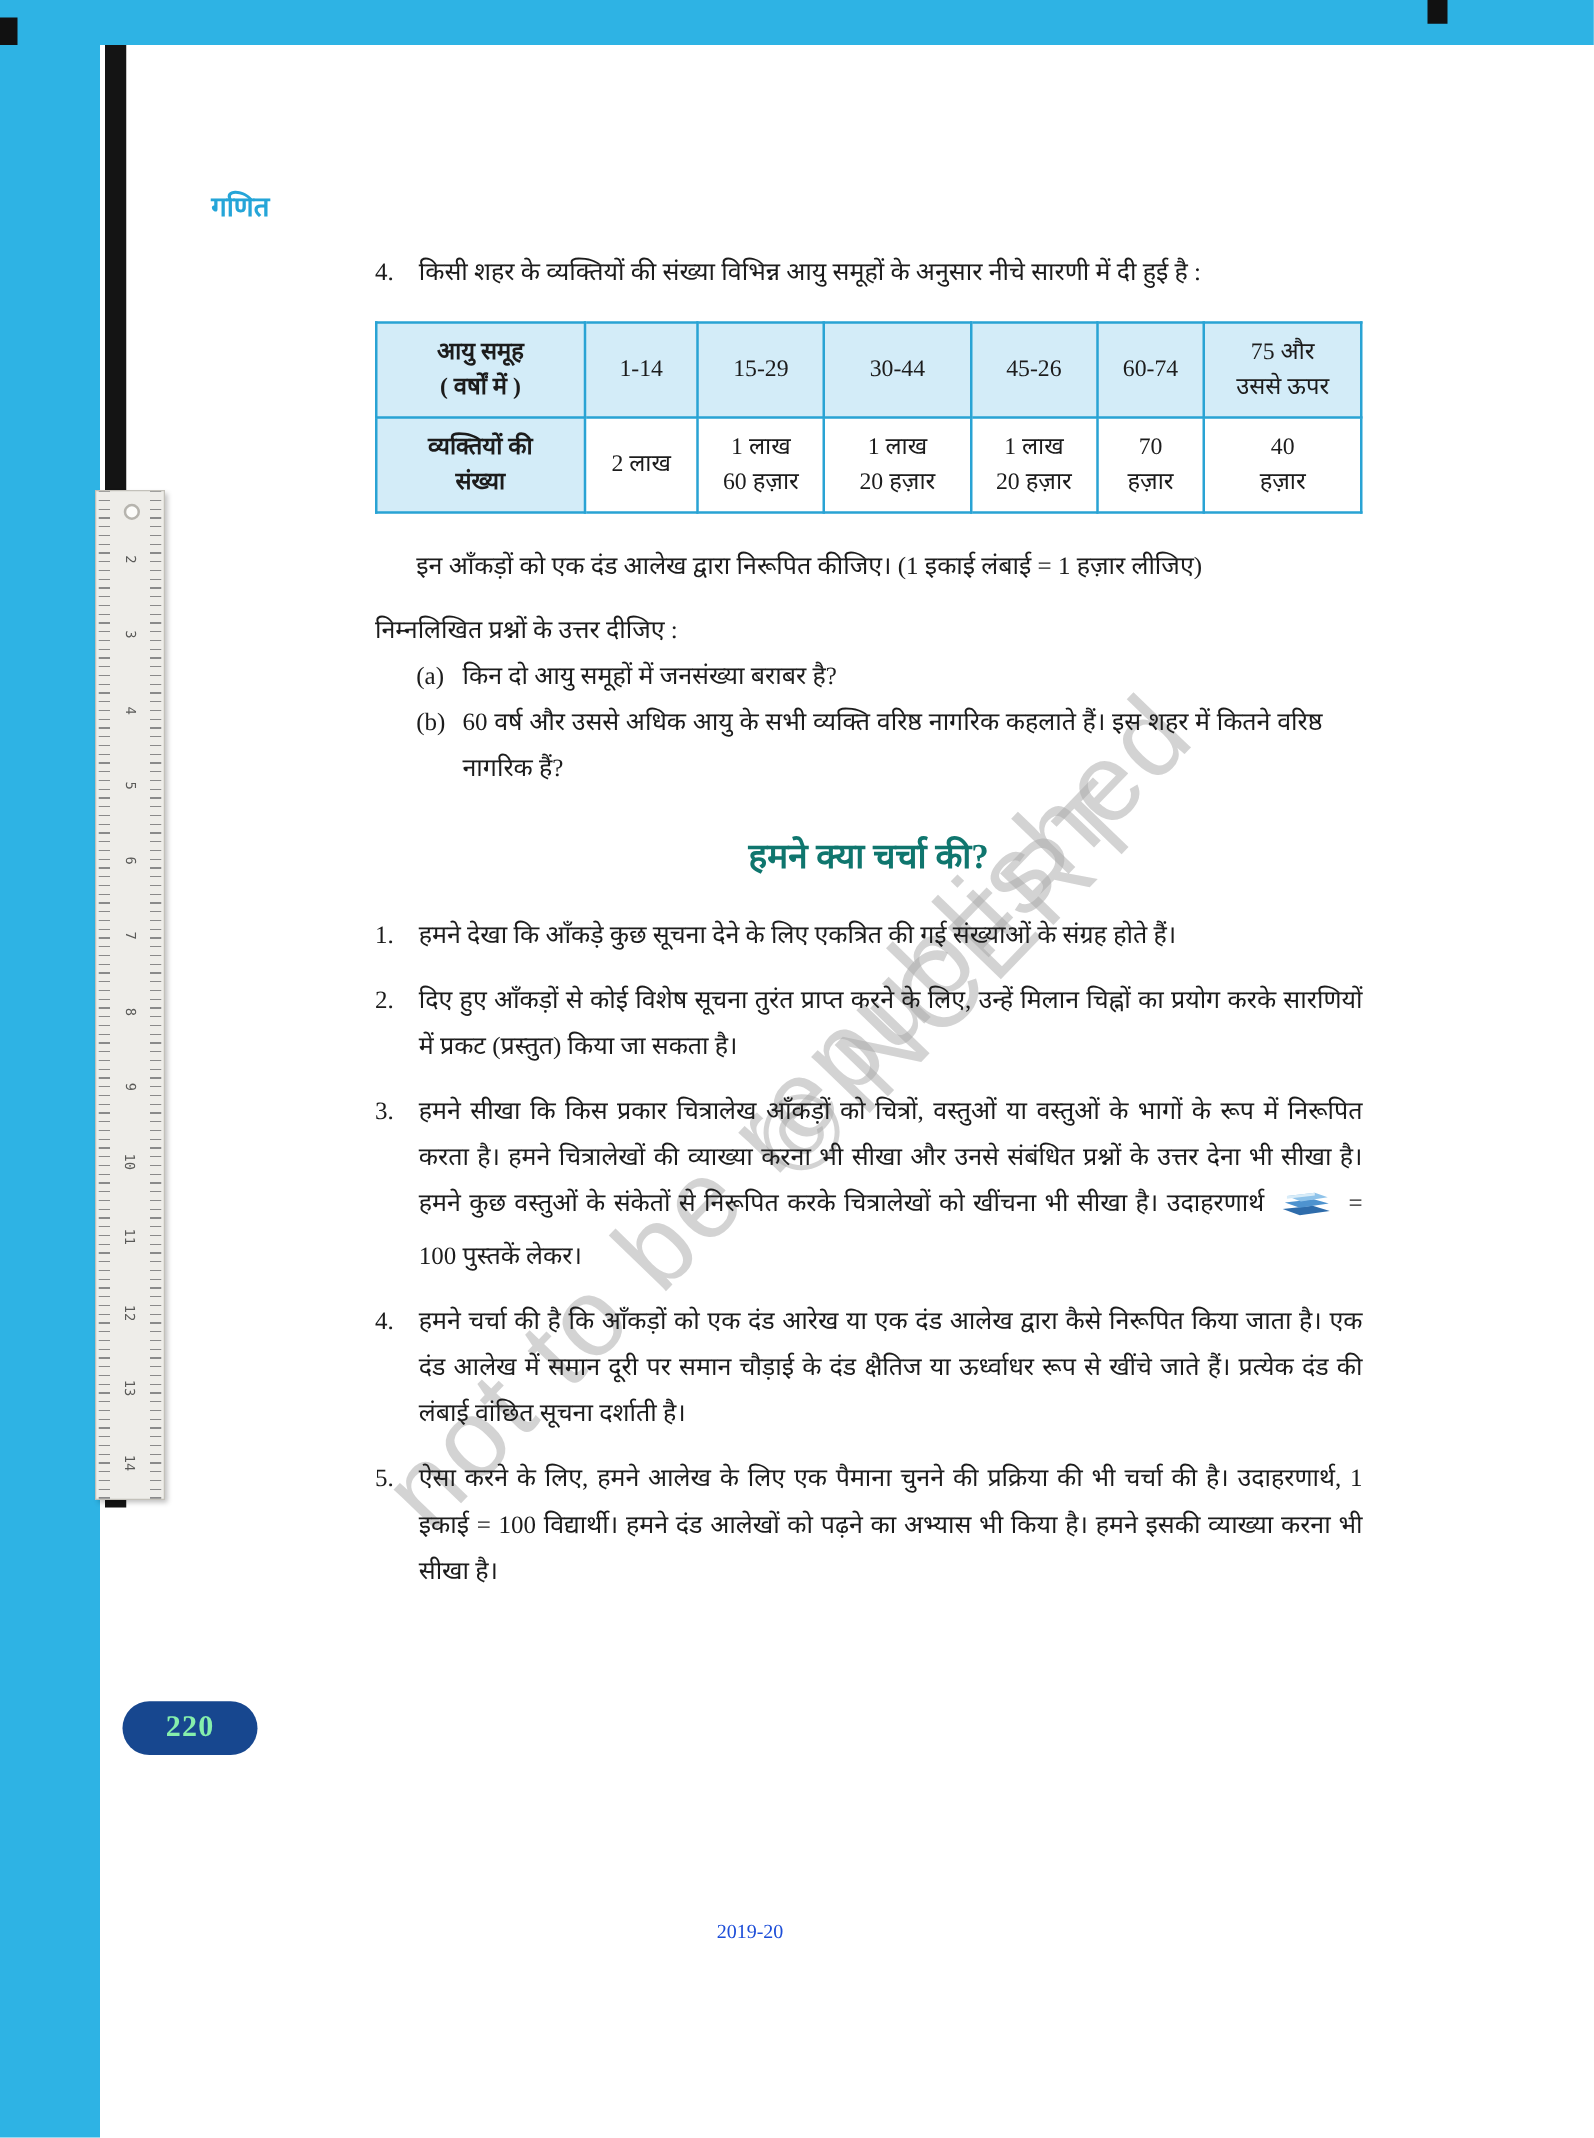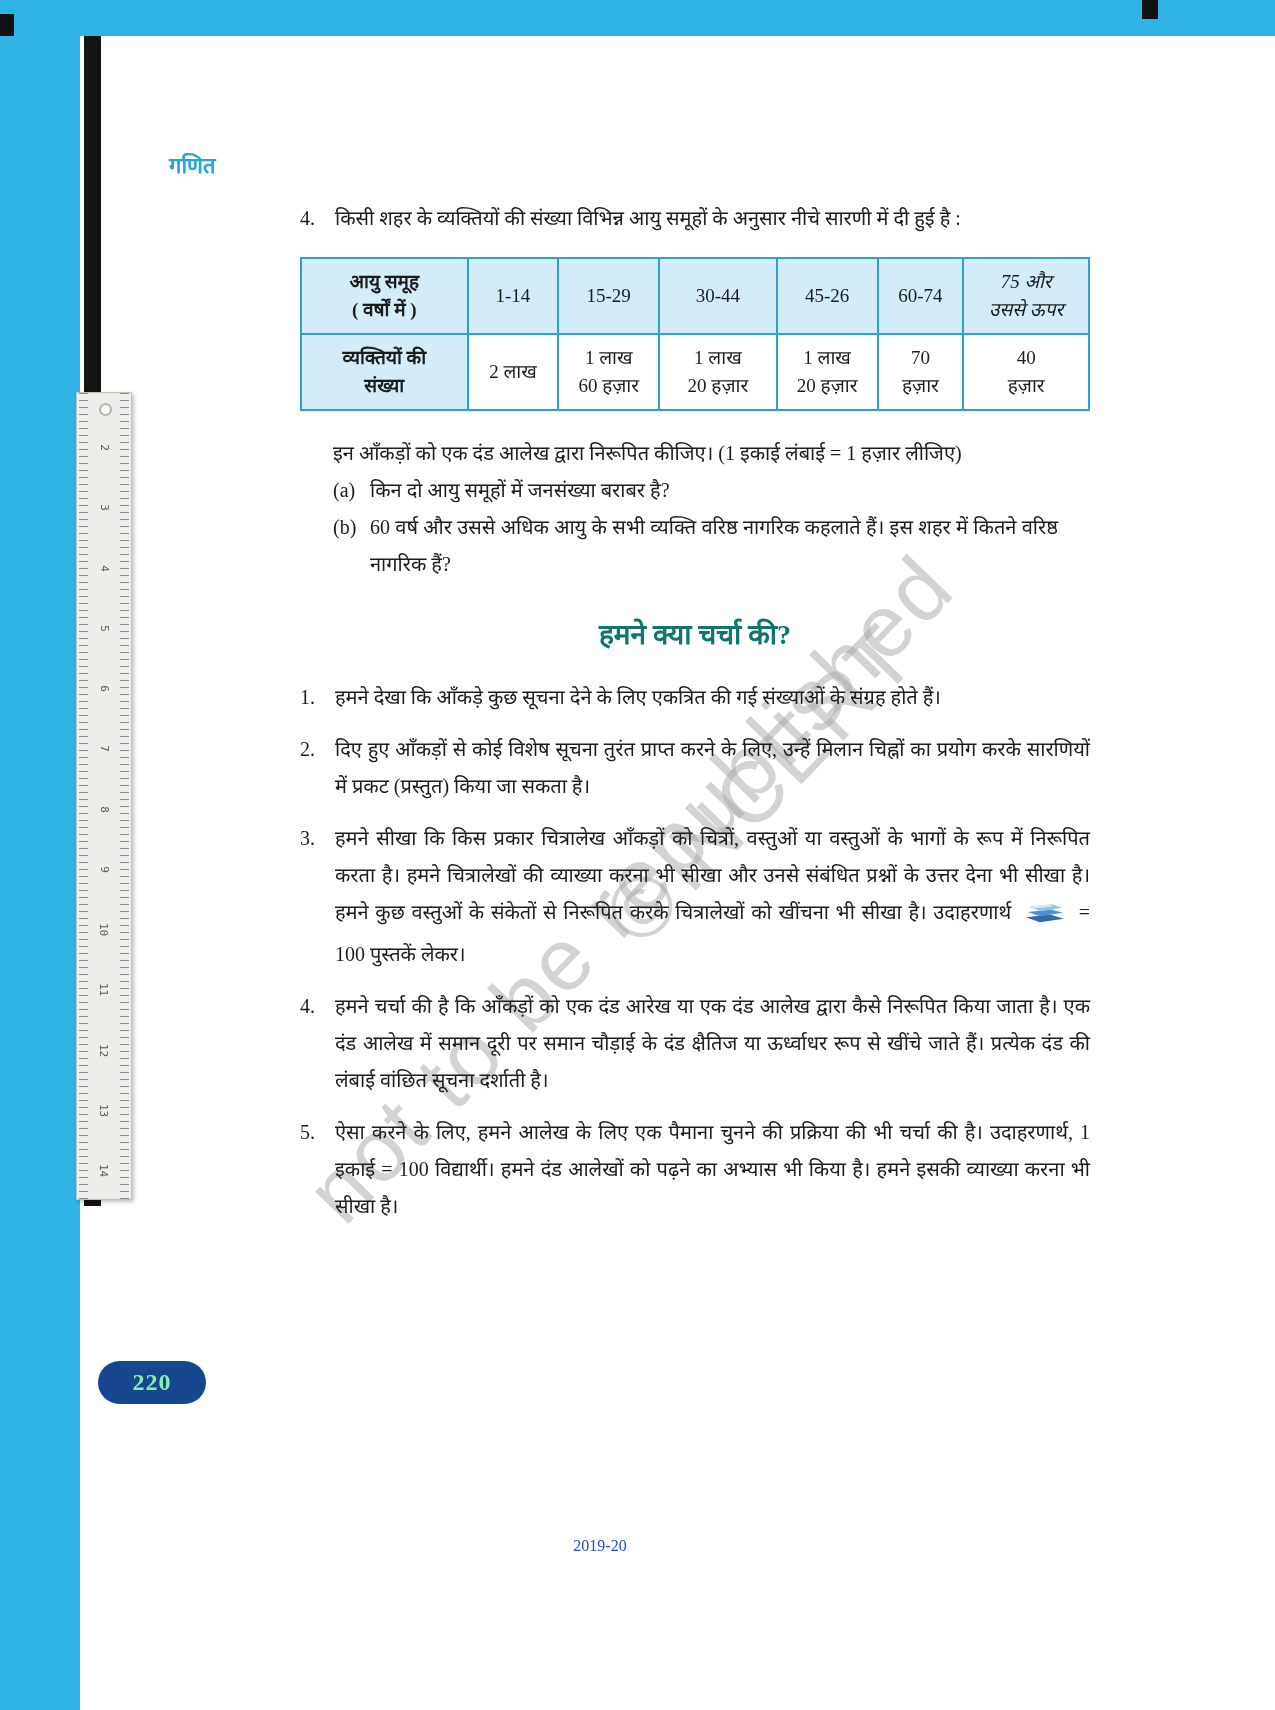--- a/index.html
+++ b/index.html
@@ -47,21 +47,21 @@
   .qrow{display:flex;}
   .qnum{width:35px;flex:0 0 35px;}
   .qintro{margin:0;width:717px;}
   .age-table{border-collapse:collapse;margin:20px 0 0 0;table-layout:fixed;padding-left:48px;}
   .age-table th,.age-table td{border:2px solid #29a3d4;text-align:center;vertical-align:middle;
       font-size:19px;line-height:28px;padding:9px 4px;}
   .age-table th{background:#d3ecf8;font-weight:bold;}
   .age-table th.agehdr{font-weight:normal;}
   .age-table td{background:#ffffff;font-weight:normal;}
   .c0{width:157px;} .c1{width:81px;} .c2{width:91px;} .c3{width:108px;} .c4{width:91px;}
-  .c5{width:76px;} .c6{width:116px;font-style:italic;}
+  .c5{width:76px;} .c6{width:116px;}
   .instruction{margin:24px 0 0 33px;width:712px;}
   .followup{margin:14px 0 0 0;}
   .part{display:flex;margin:0 0 0 33px;width:725px;}
   .part-label{flex:0 0 37px;}
   .part-text{margin:0;flex:1;}
   .section-heading{margin:32px 0 24px 0;text-align:center;color:#0f766e;font-size:28px;
       font-weight:bold;line-height:40px;}
   .sum-item{display:flex;margin:0 0 15px 0;}
   .sum-num{flex:0 0 35px;}
   .sum-text{margin:0;flex:1;}
@@ -164,20 +164,21 @@
           <td>
             <div>40</div>
             <div>हज़ार</div>
           </td>
         </tr>
       </tbody>
     </table>
 
     <p class="instruction">इन आँकड़ों को एक दंड आलेख द्वारा निरूपित कीजिए। (1 इकाई लंबाई = 1 हज़ार लीजिए)</p>
 
+    <p class="followup">निम्नलिखित प्रश्नों के उत्तर दीजिए :</p>
 
     <div class="part">
       <span class="part-label">(a)</span>
       <p class="part-text">किन दो आयु समूहों में जनसंख्या बराबर है?</p>
     </div>
 
     <div class="part">
       <span class="part-label">(b)</span>
       <p class="part-text">60 वर्ष और उससे अधिक आयु के सभी व्यक्ति वरिष्ठ नागरिक कहलाते हैं। इस शहर में कितने वरिष्ठ नागरिक हैं?</p>
     </div>

